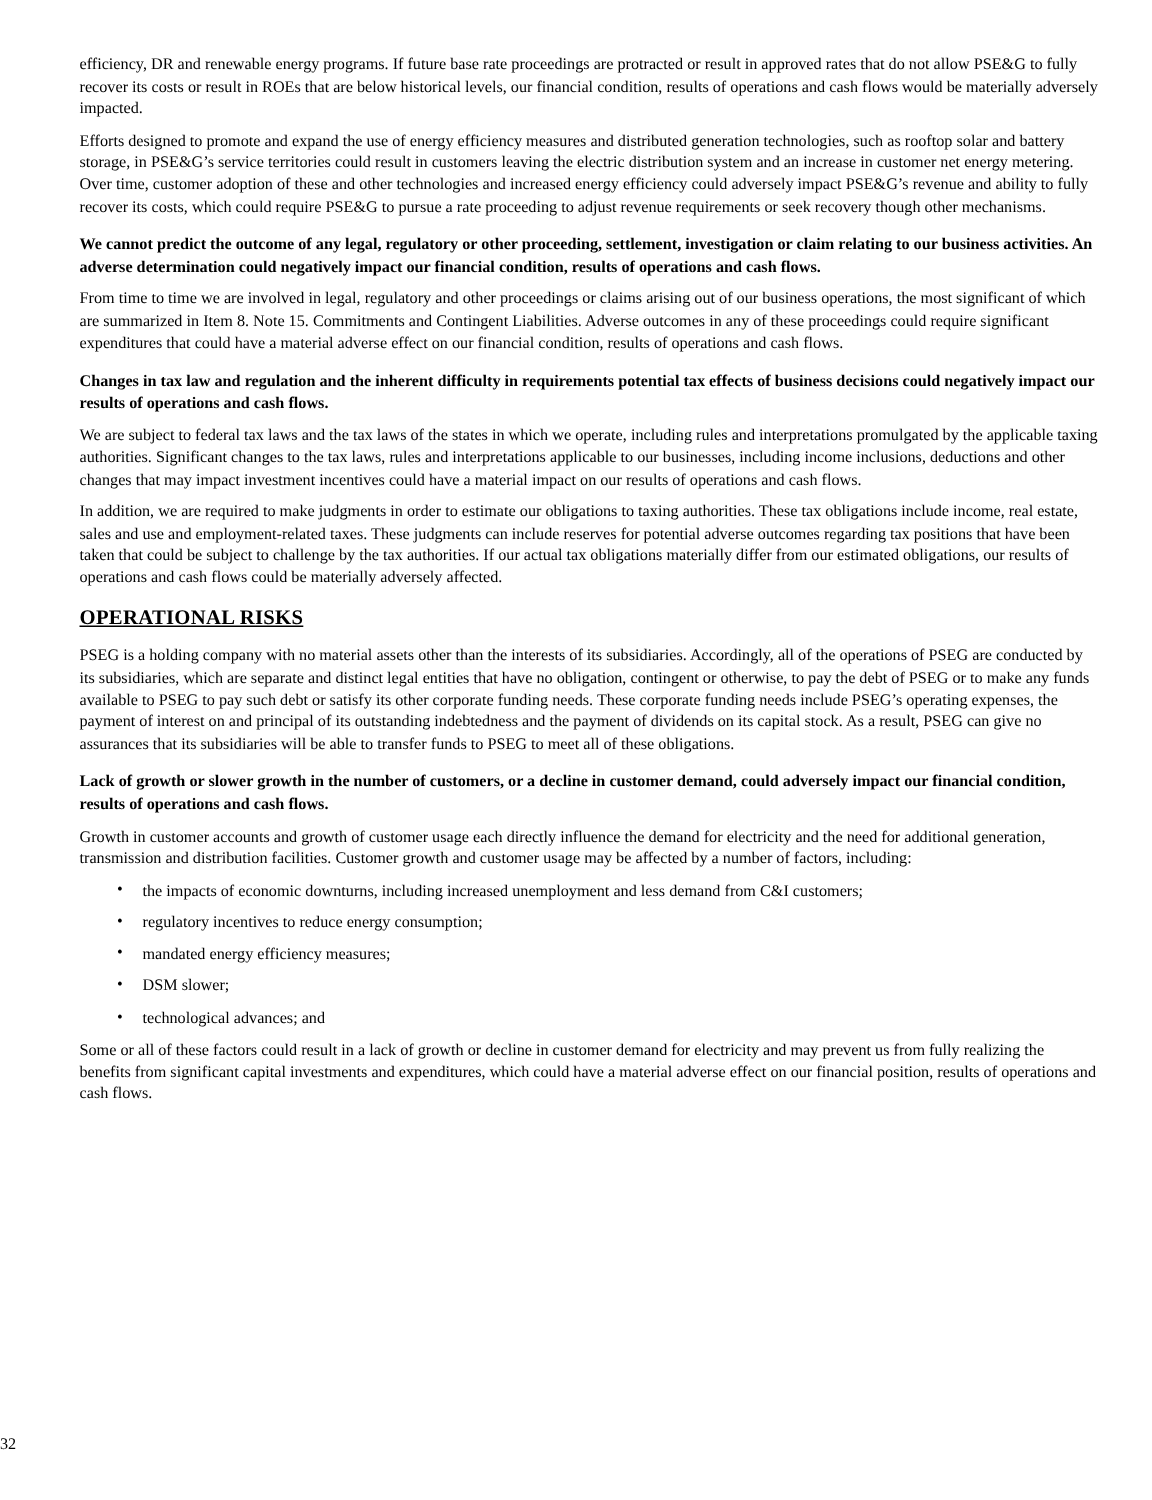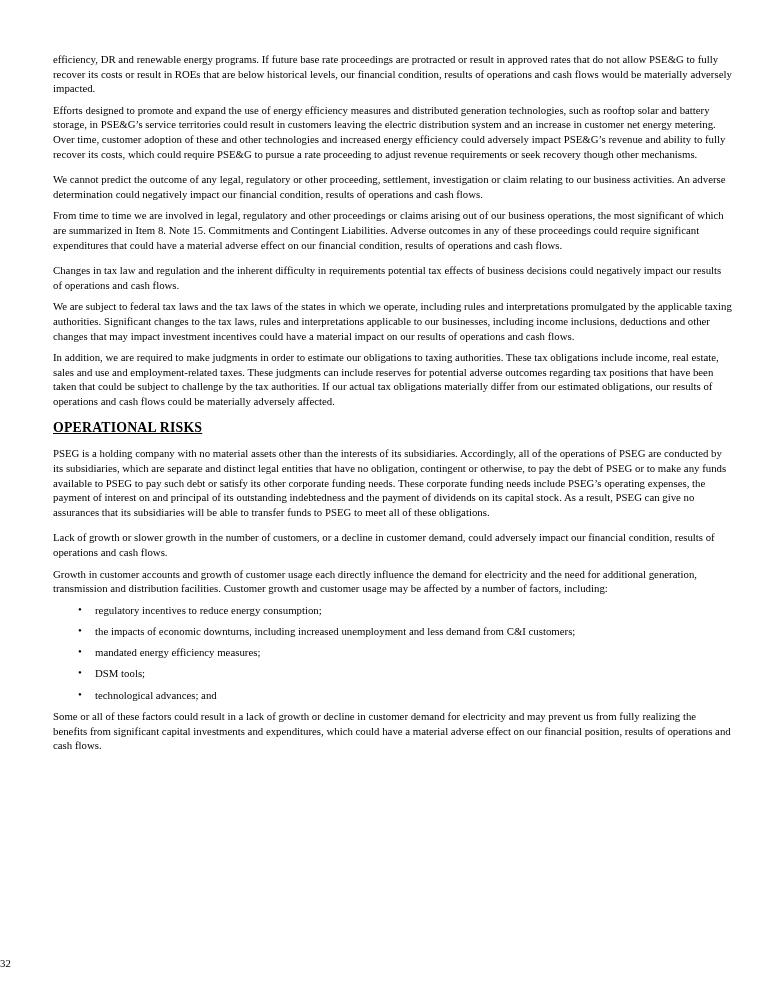--- a/index.html
+++ b/index.html
@@ -12,31 +12,31 @@
     width: 768px;
     height: 1000px;
     background: #ffffff;
     color: #000000;
     font-family: "Liberation Serif", serif;
     overflow: hidden;
   }
   .content {
     position: absolute;
     left: 53px;
-    top: 52px;
+    top: 36px;
     width: 679px;
   }
   .content p {
     margin: 0 0 7px 0;
     font-size: 10.8px;
     line-height: 14.6px;
     text-align: left;
   }
   .content p.bold-heading {
-    font-weight: normal;
+    font-weight: bold;
     margin-top: 11px;
   }
   .content p.section-heading {
     font-size: 13.8px;
     font-weight: bold;
     line-height: 16px;
     margin: 12px 0 10px 0;
     letter-spacing: 0.2px;
     text-decoration: underline;
   }
@@ -78,22 +78,22 @@
       <p class="bold-heading">We cannot predict the outcome of any legal, regulatory or other proceeding, settlement, investigation or claim relating to our business activities. An adverse determination could negatively impact our financial condition, results of operations and cash flows.</p>
       <p class="paragraph">From time to time we are involved in legal, regulatory and other proceedings or claims arising out of our business operations, the most significant of which are summarized in Item 8. Note 15. Commitments and Contingent Liabilities. Adverse outcomes in any of these proceedings could require significant expenditures that could have a material adverse effect on our financial condition, results of operations and cash flows.</p>
       <p class="bold-heading">Changes in tax law and regulation and the inherent difficulty in requirements potential tax effects of business decisions could negatively impact our results of operations and cash flows.</p>
       <p class="paragraph">We are subject to federal tax laws and the tax laws of the states in which we operate, including rules and interpretations promulgated by the applicable taxing authorities. Significant changes to the tax laws, rules and interpretations applicable to our businesses, including income inclusions, deductions and other changes that may impact investment incentives could have a material impact on our results of operations and cash flows.</p>
       <p class="paragraph">In addition, we are required to make judgments in order to estimate our obligations to taxing authorities. These tax obligations include income, real estate, sales and use and employment-related taxes. These judgments can include reserves for potential adverse outcomes regarding tax positions that have been taken that could be subject to challenge by the tax authorities. If our actual tax obligations materially differ from our estimated obligations, our results of operations and cash flows could be materially adversely affected.</p>
       <p class="section-heading">OPERATIONAL RISKS</p>
       <p class="paragraph">PSEG is a holding company with no material assets other than the interests of its subsidiaries. Accordingly, all of the operations of PSEG are conducted by its subsidiaries, which are separate and distinct legal entities that have no obligation, contingent or otherwise, to pay the debt of PSEG or to make any funds available to PSEG to pay such debt or satisfy its other corporate funding needs. These corporate funding needs include PSEG’s operating expenses, the payment of interest on and principal of its outstanding indebtedness and the payment of dividends on its capital stock. As a result, PSEG can give no assurances that its subsidiaries will be able to transfer funds to PSEG to meet all of these obligations.</p>
       <p class="bold-heading">Lack of growth or slower growth in the number of customers, or a decline in customer demand, could adversely impact our financial condition, results of operations and cash flows.</p>
       <p class="paragraph">Growth in customer accounts and growth of customer usage each directly influence the demand for electricity and the need for additional generation, transmission and distribution facilities. Customer growth and customer usage may be affected by a number of factors, including:</p>
       <ul class="bullet-list">
+        <li class="bullet-item">the impacts of economic downturns, including increased unemployment and less demand from C&amp;I customers;</li>
         <li class="bullet-item">regulatory incentives to reduce energy consumption;</li>
-        <li class="bullet-item">the impacts of economic downturns, including increased unemployment and less demand from C&amp;I customers;</li>
         <li class="bullet-item">mandated energy efficiency measures;</li>
-        <li class="bullet-item">DSM tools;</li>
+        <li class="bullet-item">DSM slower;</li>
         <li class="bullet-item">technological advances; and</li>
       </ul>
       <p class="paragraph">Some or all of these factors could result in a lack of growth or decline in customer demand for electricity and may prevent us from fully realizing the benefits from significant capital investments and expenditures, which could have a material adverse effect on our financial position, results of operations and cash flows.</p>
     </div>
   <div class="page-number">32</div>
 </div>
 
 </body></html>

